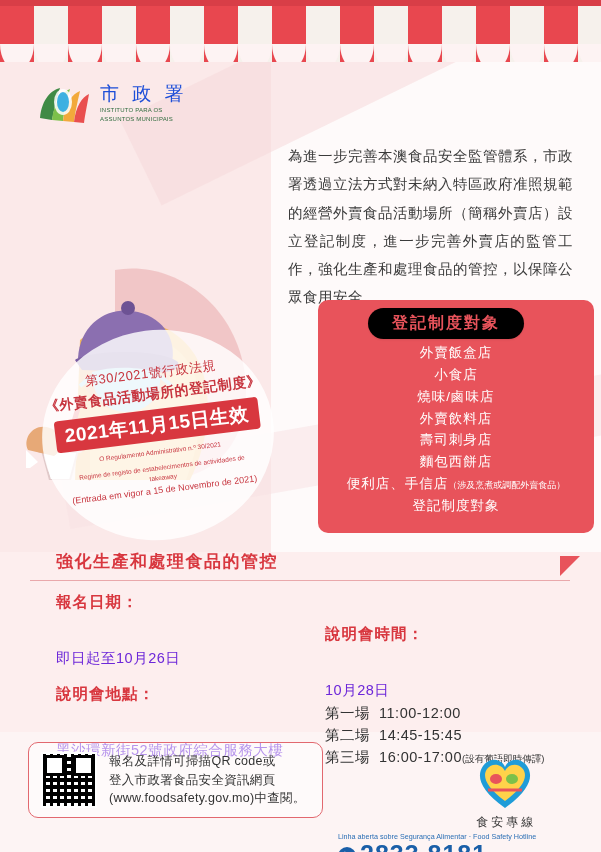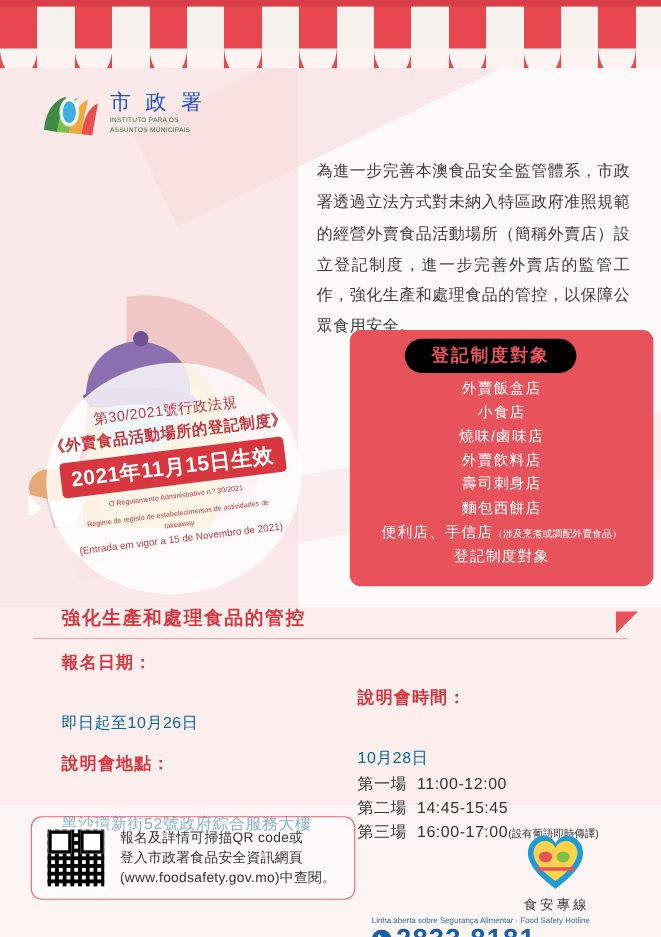--- a/index.html
+++ b/index.html
@@ -253,21 +253,21 @@
     width: 250px;
   }
   .blk-label {
     color: #d8373f;
     font-size: 15.5px;
     font-weight: bold;
     letter-spacing: 1px;
     margin-bottom: 2px;
   }
   .blk-value {
-    color: #0369a1;
+    color: #6d28d9;
     font-size: 14.5px;
     line-height: 1.5;
     letter-spacing: .5px;
     margin-top: 35px;
   }
   .blk-gap { height: 14px; }
   .sess-row {
     color: #333;
     font-size: 14.5px;
     line-height: 1.52;

